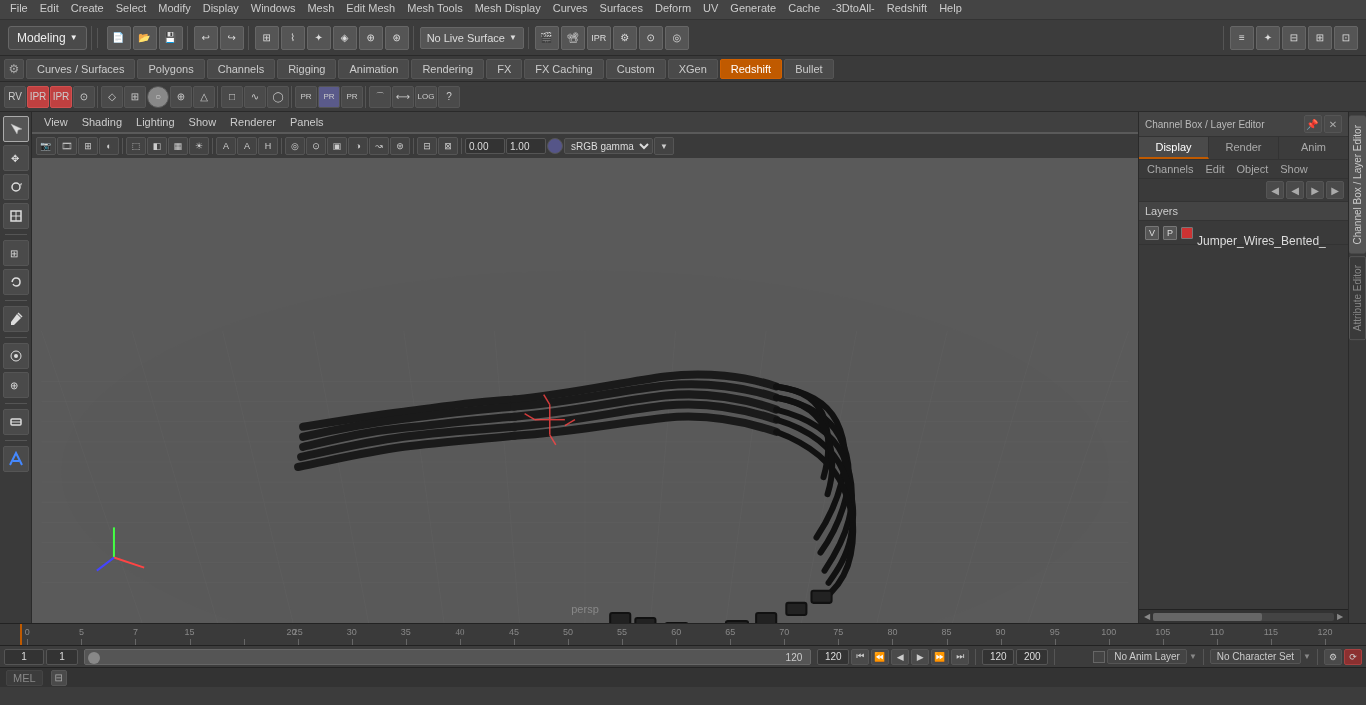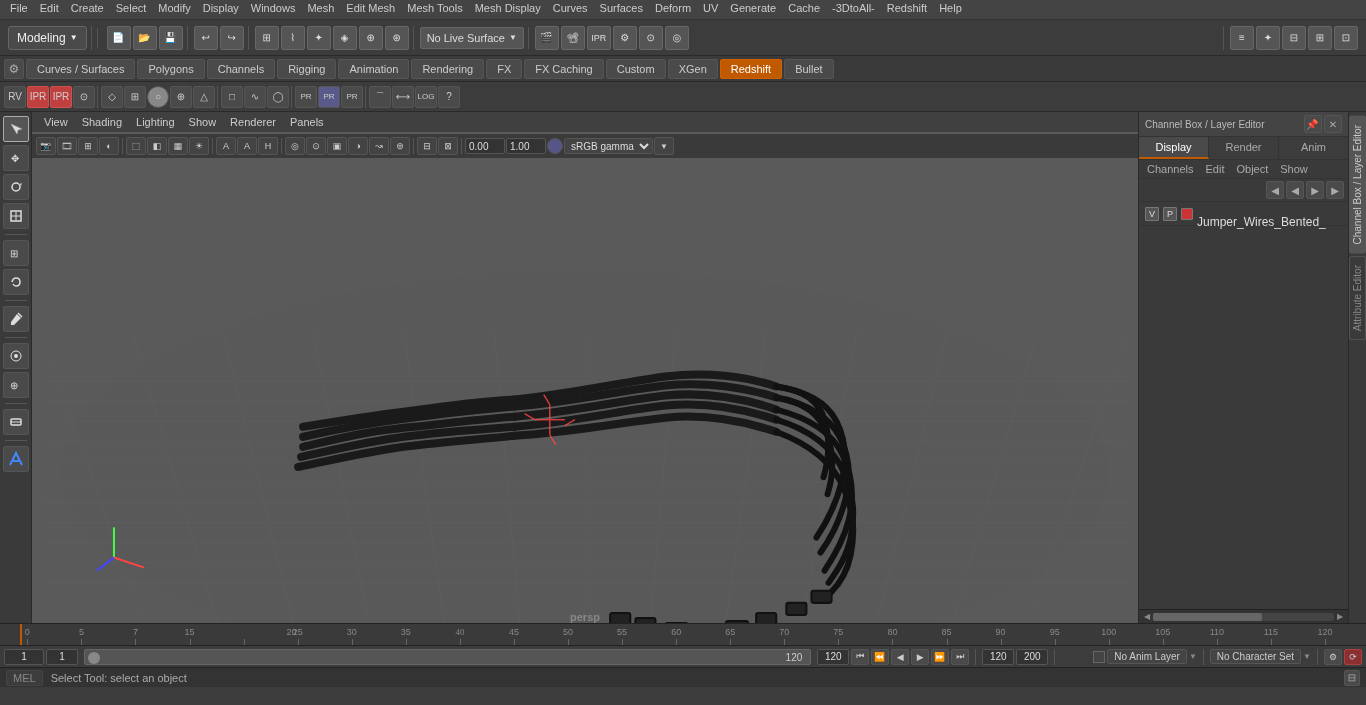--- a/index.html
+++ b/index.html
@@ -274,28 +274,27 @@
       border: 1px solid #555;
       color: #ddd;
       font-size: 10px;
       padding: 0 2px;
       border-radius: 2px;
     }
 
     
     #persp-label {
       position: absolute;
-      bottom: 0;
+      bottom: 8px;
       left: 50%;
       transform: translateX(-50%);
       color: #888;
       font-size: 11px;
       pointer-events: none;
       z-index: 10;
-      font-weight: bold;
     }
 
     
     #vp-3d {
       position: absolute;
       top: 48px;
       left: 0;
       right: 0;
       bottom: 0;
     }
@@ -979,20 +978,23 @@
       <span class="channel-sub-item">Show</span>
     </div>
 
     <div id="right-panel-icons">
       <div class="rp-icon">◀</div>
       <div class="rp-icon">◀</div>
       <div class="rp-icon">▶</div>
       <div class="rp-icon">▶</div>
     </div>
 
+    <div style="padding: 3px 6px; background:#444; font-size:11px; color:#ccc; border-bottom:1px solid #333;">
+      <span>Layers</span>
+    </div>
 
     <div id="layer-content">
       <div class="layer-row">
         <div class="layer-vis-btn">
           <span style="font-size:9px;">V</span>
         </div>
         <div class="layer-vis-btn">
           <span style="font-size:9px;">P</span>
         </div>
         <div class="layer-color-swatch" style="background:#cc3333;"></div>
@@ -1109,15 +1111,14 @@
     <span style="font-size:8px;color:#888;">▼</span>
   </div>
 
   <div style="width:1px;height:16px;background:#555;margin:0 4px;"></div>
   <div class="pr-btn">⚙</div>
   <div class="pr-btn" style="background:#8b3030;border-color:#aa4040;">⟳</div>
 </div>
 
 <div id="status-bar">
   <div class="status-lang">MEL</div>
-  <span class="status-text">Select Tool: select an object</span>
   <div style="width:16px;height:16px;background:#4a4a4a;border:1px solid #555;border-radius:2px;display:flex;align-items:center;justify-content:center;font-size:10px;color:#aaa;cursor:pointer;">⊟</div>
 </div>
 
 </body></html>

